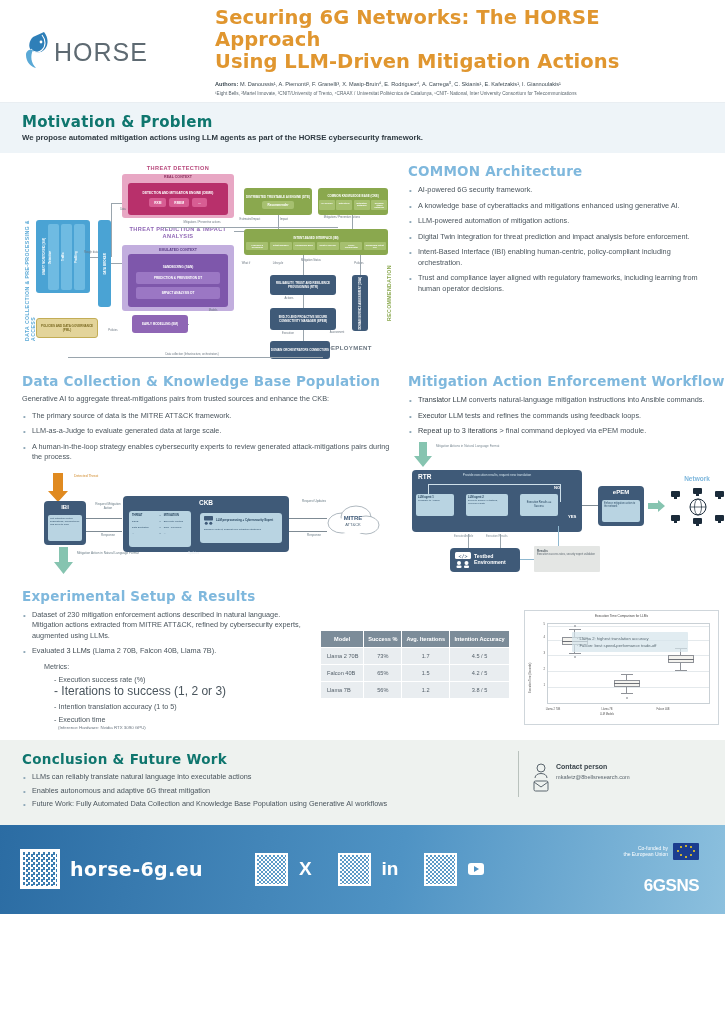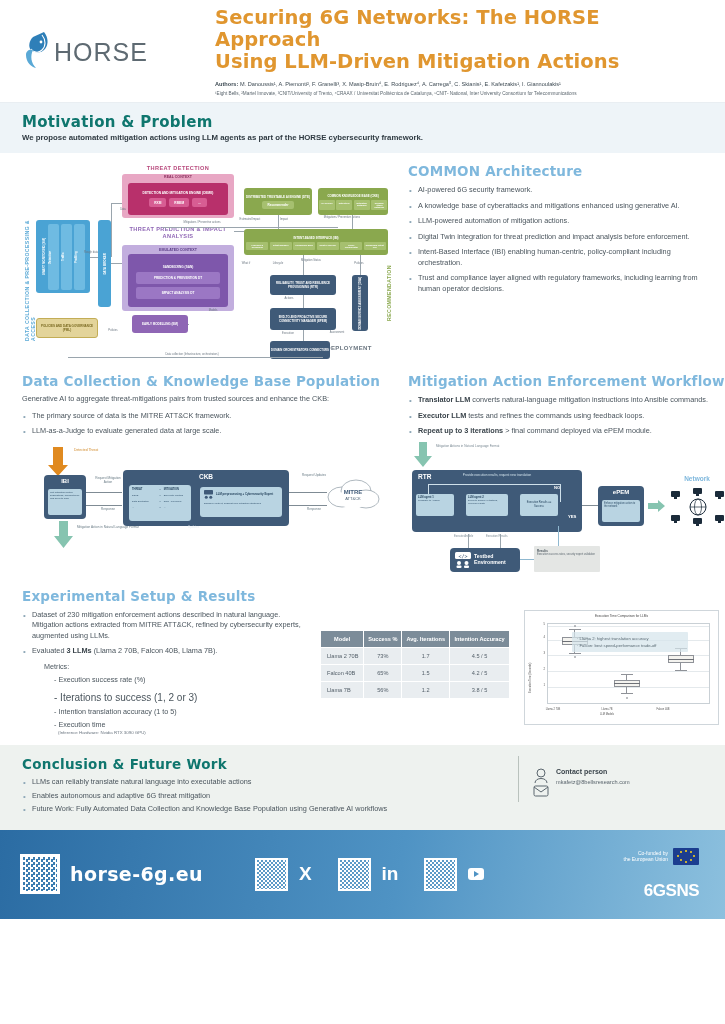--- a/index.html
+++ b/index.html
@@ -42,21 +42,21 @@
   .mot-b { font-size:7.8px; color:#2f3a42; font-weight:bold; margin-top:2px; }
 
   
   .cols { display:flex; padding:10px 22px 0 22px; gap:16px; }
   .col-l { width:370px; flex:0 0 370px; }
   .col-r { flex:1; }
   .sec-h2 { color:#7fb8dd; font-size:13.5px; font-weight:bold; font-family:"DejaVu Sans", sans-serif; letter-spacing:.2px;}
   ul.blist { list-style:none; margin-top:6px; }
   ul.blist li { font-size:7.3px; color:#4a555d; line-height:1.45; padding-left:10px; position:relative; margin-bottom:5px;}
   ul.blist li:before { content:"•"; position:absolute; left:1px; color:#8ea8b8; font-size:8px;}
-  ul.blist li b { font-weight:bold; color:#3a444b; }
+  ul.blist li b { font-weight:normal; color:#3a444b; }
 
   
   .archdiag { position:relative; width:372px; height:196px; font-size:3.1px; color:#fff;
     border:0; }
   .archdiag .lbl { position:absolute; text-align:center; line-height:1.15; }
   .vside { position:absolute; writing-mode:vertical-rl; transform:rotate(180deg);
     font-size:5.2px; letter-spacing:.4px; font-weight:bold; }
   .boxo { position:absolute; border-radius:3px; display:flex; align-items:center;
     justify-content:center; text-align:center; font-weight:bold; padding:1px; }
   .ttl { position:absolute; font-size:5.6px; letter-spacing:.4px; font-weight:bold; text-align:center;}
@@ -306,20 +306,21 @@
     </div>
   </div>
 
   <div class="cols" style="padding-top:14px;">
     <div class="col-l">
       <div class="sec-h2">Data Collection &amp; Knowledge Base Population</div>
       <div style="font-size:7.3px;color:#4a555d;margin-top:5px;line-height:1.45;">Generative AI to aggregate threat-mitigations pairs from trusted sources and enhance the CKB:</div>
       <ul class="blist">
         <li>The primary source of data is the MITRE ATT&amp;CK framework.</li>
         <li>LLM-as-a-Judge to evaluate generated data at large scale.</li>
+        <li>A human-in-the-loop strategy enables cybersecurity experts to review generated attack-mitigations pairs during the process.</li>
       </ul>
 
       <div class="ckbdiag">
 
         <svg width="24" height="30" style="position:absolute;left:26px;top:2px;">
           <polygon points="5,0 15,0 15,18 20,18 10,29 0,18 5,18" fill="#e08a20"></polygon>
         </svg>
         <div style="position:absolute;left:52px;top:3px;font-size:3.4px;color:#d18a2a;line-height:1.3;">Detected Threat</div>
 
         <div class="ibi-box" style="left:22px;top:30px;width:42px;height:44px;"></div>
@@ -498,21 +499,21 @@
       <div style="width:290px;flex:0 0 290px;">
         <ul class="blist" style="margin-top:0;">
           <li>Dataset of 230 mitigation enforcement actions described in natural language. Mitigation actions extracted from MITRE ATT&amp;CK, refined by cybersecurity experts, augmented using LLMs.</li>
           <li>
             <span>Evaluated </span><b>3 LLMs</b><span> (Llama 2 70B, Falcon 40B, Llama 7B).</span>
           </li>
         </ul>
         <div style="padding-left:22px;">
           <div style="font-size:7.2px;color:#4a555d;margin-top:1px;">Metrics:</div>
           <div style="font-size:7.2px;color:#4a555d;margin-top:4px;padding-left:10px;">- Execution success rate (%)</div>
-          <div style="font-size:10px;color:#4a555d;margin-top:8px;padding-left:10px;">- Iterations to success (1, 2 or 3)</div>
+          <div style="font-size:12px;color:#4a555d;margin-top:0;padding-left:10px;">- Iterations to success (1, 2 or 3)</div>
           <div style="font-size:7.2px;color:#4a555d;margin-top:4px;padding-left:10px;">- Intention translation accuracy (1 to 5)</div>
           <div style="font-size:7.2px;color:#4a555d;margin-top:4px;padding-left:10px;">- Execution time</div>
           <div style="font-size:4.4px;color:#6b7680;padding-left:14px;margin-top:1px;">(Inference Hardware: Nvidia RTX 3090 GPU)</div>
         </div>
       </div>
 
       <div style="padding-top:20px;">
         <table class="res">
           <tbody>
               <tr>

